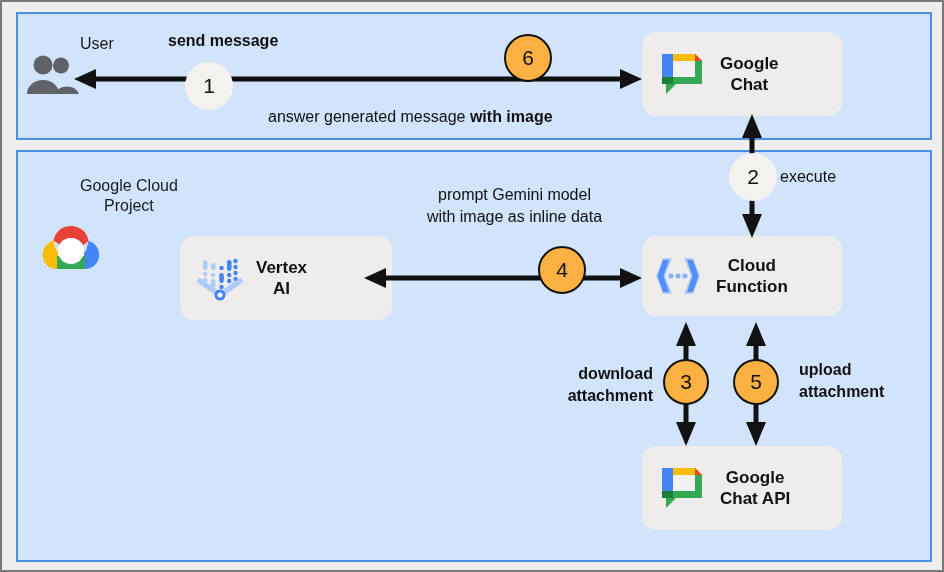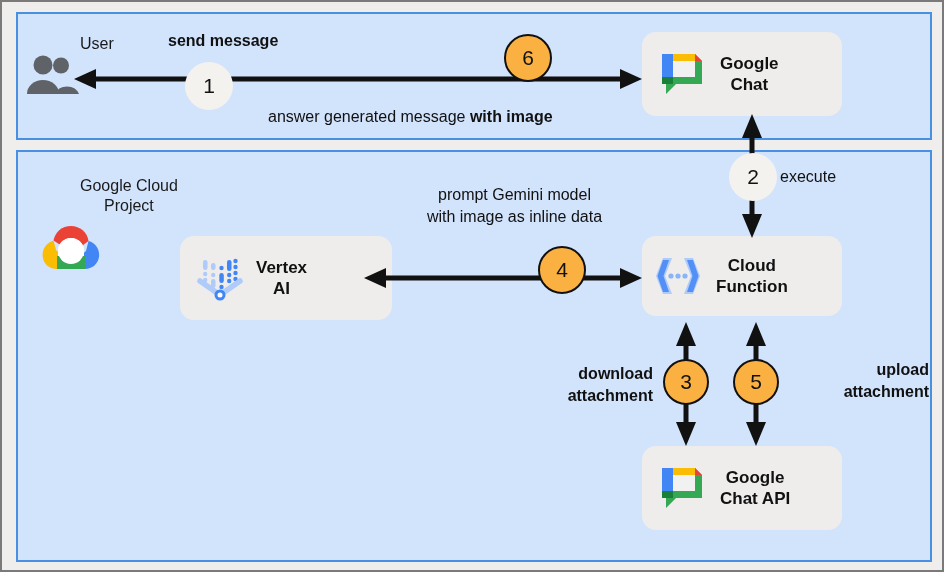--- a/index.html
+++ b/index.html
@@ -108,21 +108,21 @@
   }
 
   #lbl-send-message{ left:166px; top:28px; font-weight:bold; }
   #lbl-answer{ left:266px; top:104px; }
   #lbl-answer .b{ font-weight:bold; }
   #lbl-execute{ left:778px; top:164px; font-weight:normal; }
   #lbl-prompt{ left:405px; top:182px; width:215px; text-align:center; white-space:normal;}
   #lbl-prompt .line1{ display:block; }
   #lbl-prompt .line2{ display:block; font-weight:normal;text-align:center; }
   #lbl-download{ left:529px; top:361px; width:122px; text-align:right; font-weight:bold; white-space:pre-line; }
-  #lbl-upload{ left:797px; top:357px; width:130px; text-align:right; font-weight:bold; white-space:pre-line; }
+  #lbl-upload{ left:797px; top:357px; width:130px; text-align:left; font-weight:bold; white-space:pre-line; }
 </style>
 </head>
 <body>
 
 <div id="canvas">
 
   <div class="panel" id="panel-user">
     <div class="panel-title" style="left:14px; top:20px;">User</div>
   </div>
 

